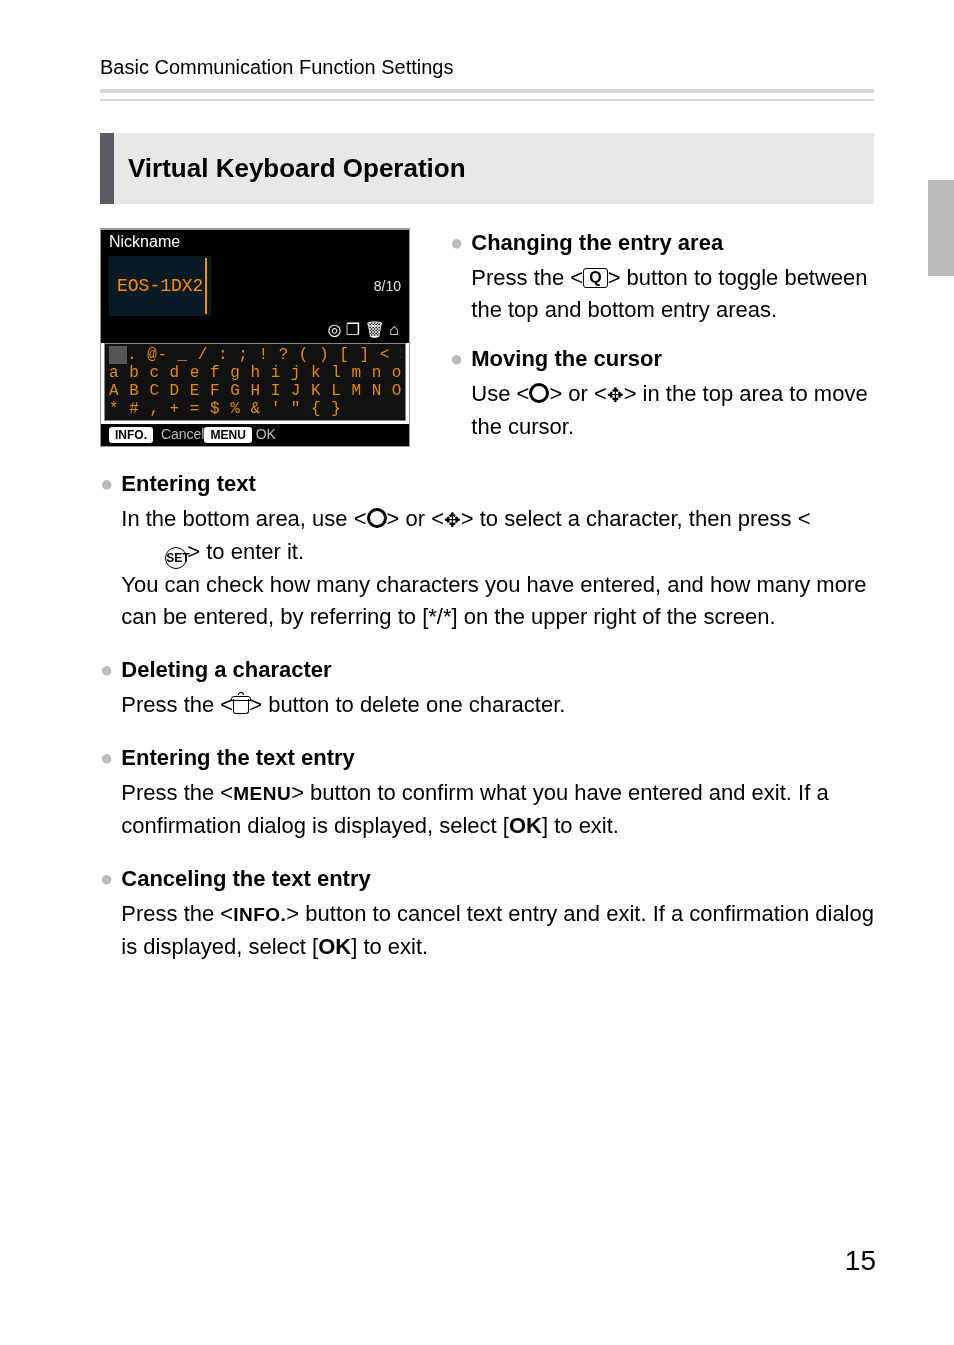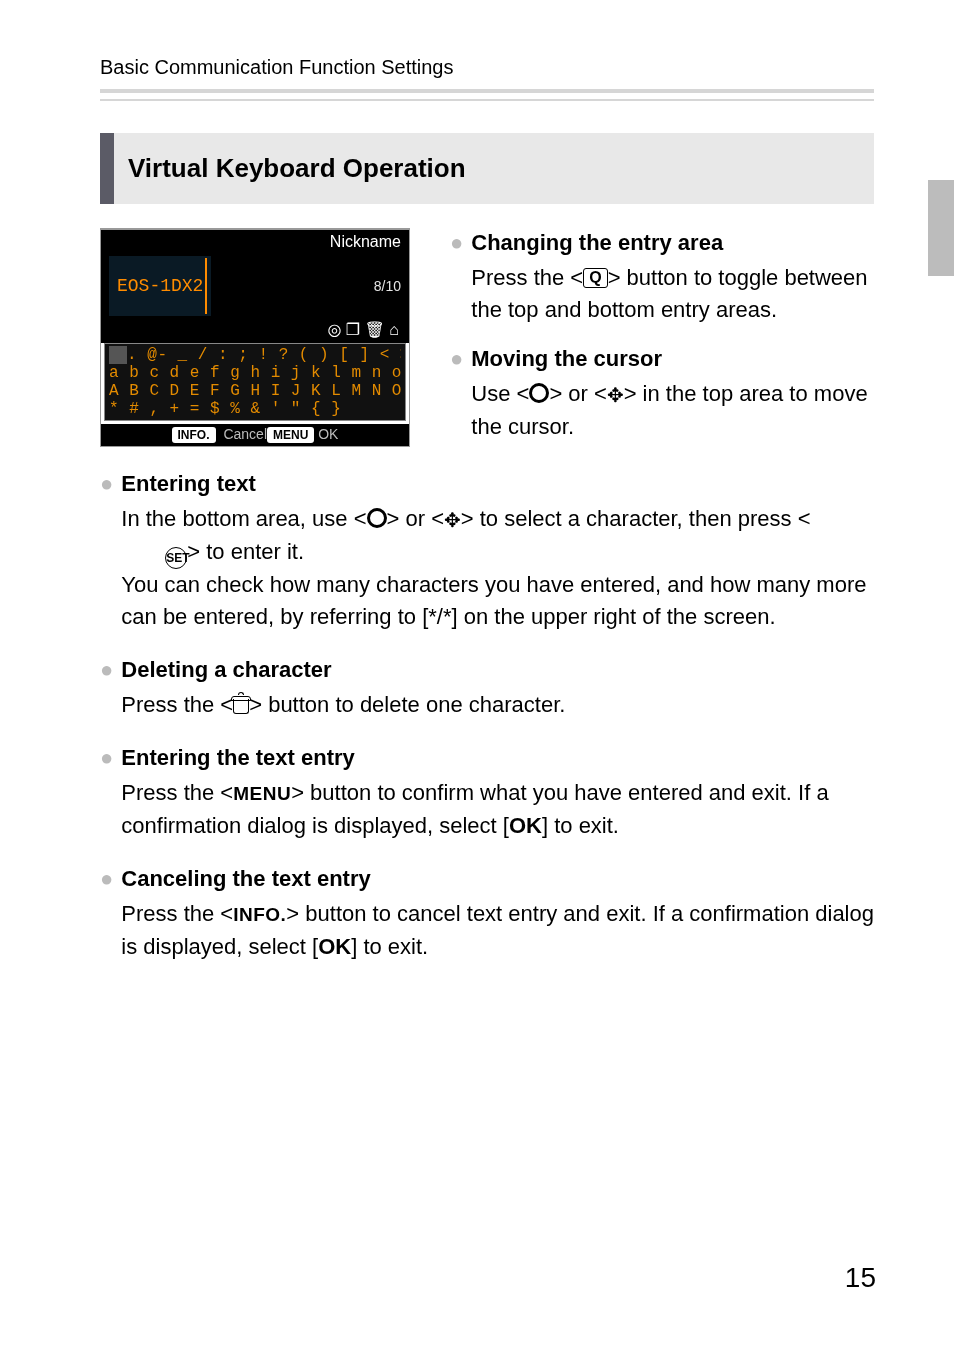--- a/index.html
+++ b/index.html
@@ -38,30 +38,30 @@
   }
 
   .intro-row { display: flex; gap: 40px; align-items: flex-start; margin-bottom: 22px; }
 
   .screenshot {
     width: 310px;
     flex-shrink: 0;
     border: 1px solid #999;
     border-top: 2px solid #999;
   }
-  .scr-nick { background: #000; color: #fff; font-size: 16px; padding: 3px 8px; text-align: right; }
+  .scr-nick { background: #000; color: #fff; font-size: 16px; padding: 3px 8px; }
   .scr-input-row { background: #000; display: flex; align-items: center; padding: 2px 8px 2px 8px; gap: 8px; }
   .scr-input-box { background: #0a1a25; color: #ff8c00; padding: 20px 8px; font-family: 'Courier New', monospace; font-size: 18px; flex-shrink: 0; position: relative; }
   .blink { position: absolute; right: 4px; top: 2px; bottom: 2px; width: 2px; background: #ff8c00; }
   .scr-counter { margin-left: auto; color: #e5e5e5; font-size: 14px; }
   .scr-icons { background: #000; color: #fff; font-size: 16px; text-align: right; padding: 2px 10px 4px; }
   .keyb { background: #111; border: 1px solid #888; margin: 0 3px 3px 3px; padding: 2px 4px; }
   .keyb-row { color: #e38b00; font-family: 'Courier New', monospace; font-size: 16px; letter-spacing: 0.5px; white-space: nowrap; overflow: hidden; }
   .keyb-row .hl { background: #555; color: #fff; padding: 0 4px; }
-  .scr-foot { background: #000; display: flex; justify-content: center; align-items: center; padding: 2px 20px 4px; font-size: 14px; }
+  .scr-foot { background: #000; display: flex; justify-content: flex-start; align-items: center; padding: 2px 8px 4px; font-size: 14px; }
   .scr-foot .pill { background: #fff; color: #000; font-weight: bold; font-size: 12px; padding: 1px 6px; border-radius: 3px; }
   .scr-foot .cancel { color: #bbb; margin-left: 4px; }
   .scr-foot .ok { color: #bbb; }
 
   .bullets-right { flex: 1; }
   .blk { display: flex; gap: 8px; margin-bottom: 18px; }
   .blk:last-child { margin-bottom: 0; }
   .blk-dot { color: #bbb; font-size: 22px; line-height: 30px; flex-shrink: 0; }
   .blk-body { flex: 1; }
   .blk-title { font-weight: bold; font-size: 22px; line-height: 30px; margin-bottom: 4px; }
@@ -77,21 +77,21 @@
   .ring { display: inline-block; width: 20px; height: 20px; border: 3px solid #000; border-radius: 50%; vertical-align: -2px; }
   .controller { display: inline-block; font-size: 20px; vertical-align: -1px; }
   .setcircle { display:inline-block; width:22px; height:22px; border:1.6px solid #000; border-radius:50%; text-align:center; font-size:12px; line-height:20px; font-weight:bold; vertical-align:-3px;margin-left:44px; }
   .trash { display:inline-block; width:16px; height:18px; position:relative; vertical-align:-2px; }
   .trash::before { content:""; position:absolute; left:0; right:0; bottom:0; height:14px; border:1.8px solid #000; border-top:none; border-radius:0 0 3px 3px; }
   .trash::after { content:""; position:absolute; left:-2px; right:-2px; top:0; height:3px; border:1.8px solid #000; border-radius:3px 3px 0 0; }
   .trash .lid { position:absolute; left:5px; right:5px; top:-4px; height:3px; border:1.6px solid #000; border-bottom:none; border-radius:3px 3px 0 0; }
   .menuword { font-family: Arial, sans-serif; font-size: 19px; letter-spacing: 0.5px; font-weight: 600; }
   .infoword { font-family: Arial, sans-serif; font-size: 19px; letter-spacing: 0.5px; font-weight: 600; }
 
-  .page-num { position: absolute; right: 78px; bottom: 51px; font-size: 28px; }
+  .page-num { position: absolute; right: 78px; bottom: 68px; font-size: 28px; }
 </style>
 </head>
 <body>
 
 <div class="header-row">
     <span class="header-text">Basic Communication Function Settings</span>
   </div>
 <div class="header-rule"></div>
 <div class="header-rule-thin"></div>
 <div class="accent-bar"></div>

